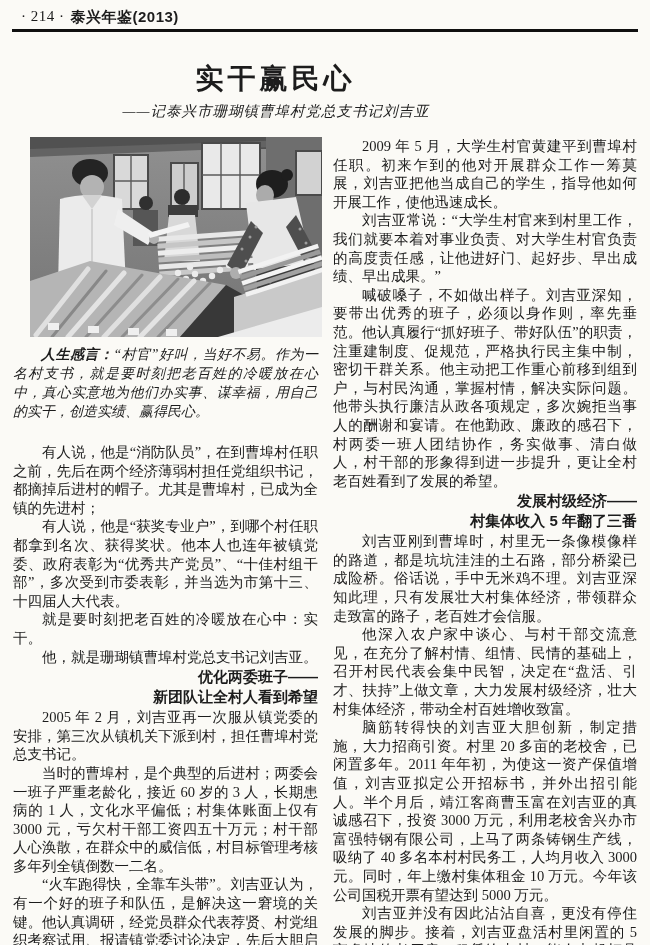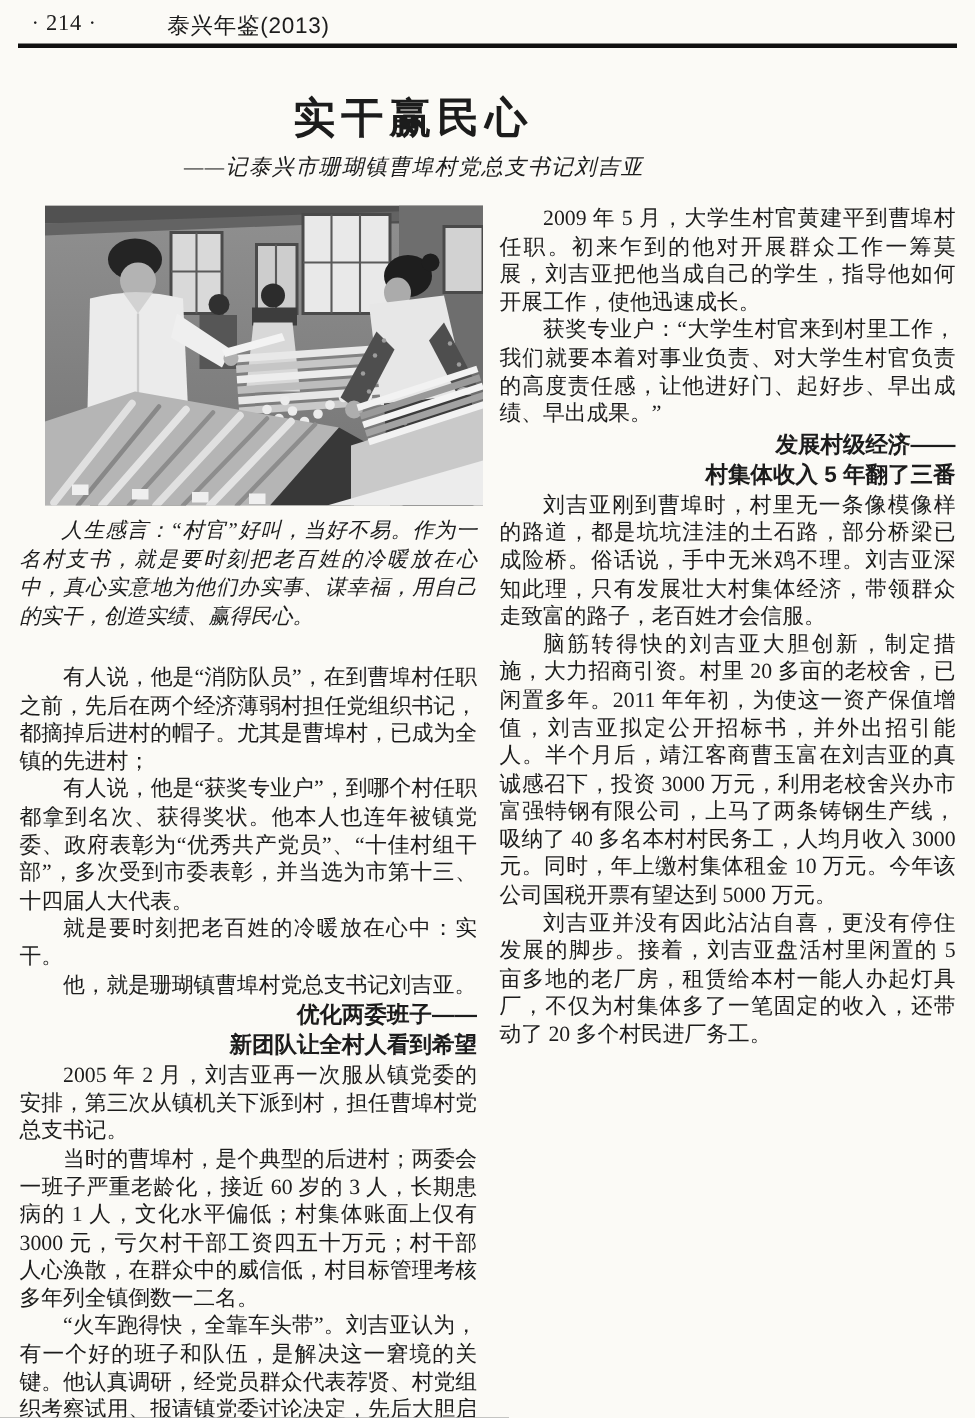--- a/index.html
+++ b/index.html
@@ -5,37 +5,37 @@
   html,body{margin:0;padding:0;background:#9a9a9a;}
   #page{
     position:relative;width:650px;height:945px;margin:0 auto;
     background:#fbfaf6;color:#1c1c1c;overflow:hidden;
     font-family:"Liberation Serif","DejaVu Serif",serif;
   }
   
   .pg-header{position:absolute;top:8px;left:21px;font-size:15px;letter-spacing:0.5px;
     display:flex;align-items:flex-start;gap:6px;}
   .pg-num{font-family:"Liberation Serif","DejaVu Serif",serif;}
-  .pg-book{font-family:"Liberation Sans","DejaVu Sans",sans-serif;font-weight:normal;margin-left:41px;}
+  .pg-book{font-family:"Liberation Sans","DejaVu Sans",sans-serif;font-weight:bold;}
   .header-rule{position:absolute;top:29px;left:12px;width:626px;height:3px;background:#101010;}
   
   .art-title{position:absolute;top:60px;left:0;width:551px;text-align:center;
     font-family:"Liberation Sans","DejaVu Sans",sans-serif;
     font-size:28px;font-weight:bold;letter-spacing:4px;margin:0;}
   .art-subtitle{position:absolute;top:102px;left:0;width:552px;text-align:center;
     font-style:italic;font-size:14.5px;letter-spacing:1px;margin:0;}
   
   .col{position:absolute;top:137px;width:305px;}
   .col-left{left:13px;}
   .col-right{left:333px;width:304px;}
   .photo-frame{width:292px;height:200px;margin:0 0 0 17px;}
   .photo-frame svg{display:block;width:292px;height:200px;}
   .caption{margin:8px 0 0 0;font-style:italic;font-size:14px;line-height:19px;
     text-align:justify;text-indent:2em;}
-  .caption .cap-lead{font-weight:normal;font-style:italic;margin-top:36px;}
+  .caption .cap-lead{font-weight:bold;font-style:italic;margin-top:36px;}
   p.body{margin:0;font-size:14.5px;line-height:18.6px;text-align:justify;
     text-indent:2em;}
   p.body.first-gap{margin-top:22px;}
   .sec-head{margin:1px 0;text-align:right;font-weight:bold;font-size:15px;line-height:20px;
     font-family:"Liberation Sans","DejaVu Sans",sans-serif;}
 </style>
 </head>
 <body>
 
 <div id="page">
@@ -199,26 +199,28 @@
       <div>新团队让全村人看到希望</div>
     </div>
 
     <p class="body">2005 年 2 月，刘吉亚再一次服从镇党委的安排，第三次从镇机关下派到村，担任曹埠村党总支书记。</p>
     <p class="body">当时的曹埠村，是个典型的后进村；两委会一班子严重老龄化，接近 60 岁的 3 人，长期患病的 1 人，文化水平偏低；村集体账面上仅有 3000 元，亏欠村干部工资四五十万元；村干部人心涣散，在群众中的威信低，村目标管理考核多年列全镇倒数一二名。</p>
     <p class="body">“火车跑得快，全靠车头带”。刘吉亚认为，有一个好的班子和队伍，是解决这一窘境的关键。他认真调研，经党员群众代表荐贤、村党组织考察试用、报请镇党委讨论决定，先后大胆启用了 5 名年龄轻、素质好、有群众基础的同志，因人制宜，发挥所长，在工作上支持，精神上鼓励，多形式帮带，使他们迅速成长成才，从而调动了他们的工作积极性，强化了村班子。如今，班子平均年龄 40 岁，全为高中以上文化水平。</p>
   </div>
 
   <div class="col col-right">
     <p class="body">2009 年 5 月，大学生村官黄建平到曹埠村任职。初来乍到的他对开展群众工作一筹莫展，刘吉亚把他当成自己的学生，指导他如何开展工作，使他迅速成长。</p>
-    <p class="body">获奖专业户：“大学生村官来到村里工作，我们就要本着对事业负责、对大学生村官负责的高度责任感，让他进好门、起好步、早出成绩、早出成果。”</p>
+    <p class="body">刘吉亚常说：“大学生村官来到村里工作，我们就要本着对事业负责、对大学生村官负责的高度责任感，让他进好门、起好步、早出成绩、早出成果。”</p>
+    <p class="body">喊破嗓子，不如做出样子。刘吉亚深知，要带出优秀的班子，必须以身作则，率先垂范。他认真履行“抓好班子、带好队伍”的职责，注重建制度、促规范，严格执行民主集中制，密切干群关系。他主动把工作重心前移到组到户，与村民沟通，掌握村情，解决实际问题。他带头执行廉洁从政各项规定，多次婉拒当事人的酬谢和宴请。在他勤政、廉政的感召下，村两委一班人团结协作，务实做事、清白做人，村干部的形象得到进一步提升，更让全村老百姓看到了发展的希望。</p>
 
     <div class="sec-head">
       <div>发展村级经济——</div>
       <div>村集体收入 5 年翻了三番</div>
     </div>
 
     <p class="body">刘吉亚刚到曹埠时，村里无一条像模像样的路道，都是坑坑洼洼的土石路，部分桥梁已成险桥。俗话说，手中无米鸡不理。刘吉亚深知此理，只有发展壮大村集体经济，带领群众走致富的路子，老百姓才会信服。</p>
+    <p class="body">他深入农户家中谈心、与村干部交流意见，在充分了解村情、组情、民情的基础上，召开村民代表会集中民智，决定在“盘活、引才、扶持”上做文章，大力发展村级经济，壮大村集体经济，带动全村百姓增收致富。</p>
     <p class="body">脑筋转得快的刘吉亚大胆创新，制定措施，大力招商引资。村里 20 多亩的老校舍，已闲置多年。2011 年年初，为使这一资产保值增值，刘吉亚拟定公开招标书，并外出招引能人。半个月后，靖江客商曹玉富在刘吉亚的真诚感召下，投资 3000 万元，利用老校舍兴办市富强特钢有限公司，上马了两条铸钢生产线，吸纳了 40 多名本村村民务工，人均月收入 3000 元。同时，年上缴村集体租金 10 万元。今年该公司国税开票有望达到 5000 万元。</p>
     <p class="body">刘吉亚并没有因此沾沾自喜，更没有停住发展的脚步。接着，刘吉亚盘活村里闲置的 5 亩多地的老厂房，租赁给本村一能人办起灯具厂，不仅为村集体多了一笔固定的收入，还带动了 20 多个村民进厂务工。</p>
 
   </div>
 
 </div>
 
 </body></html>

